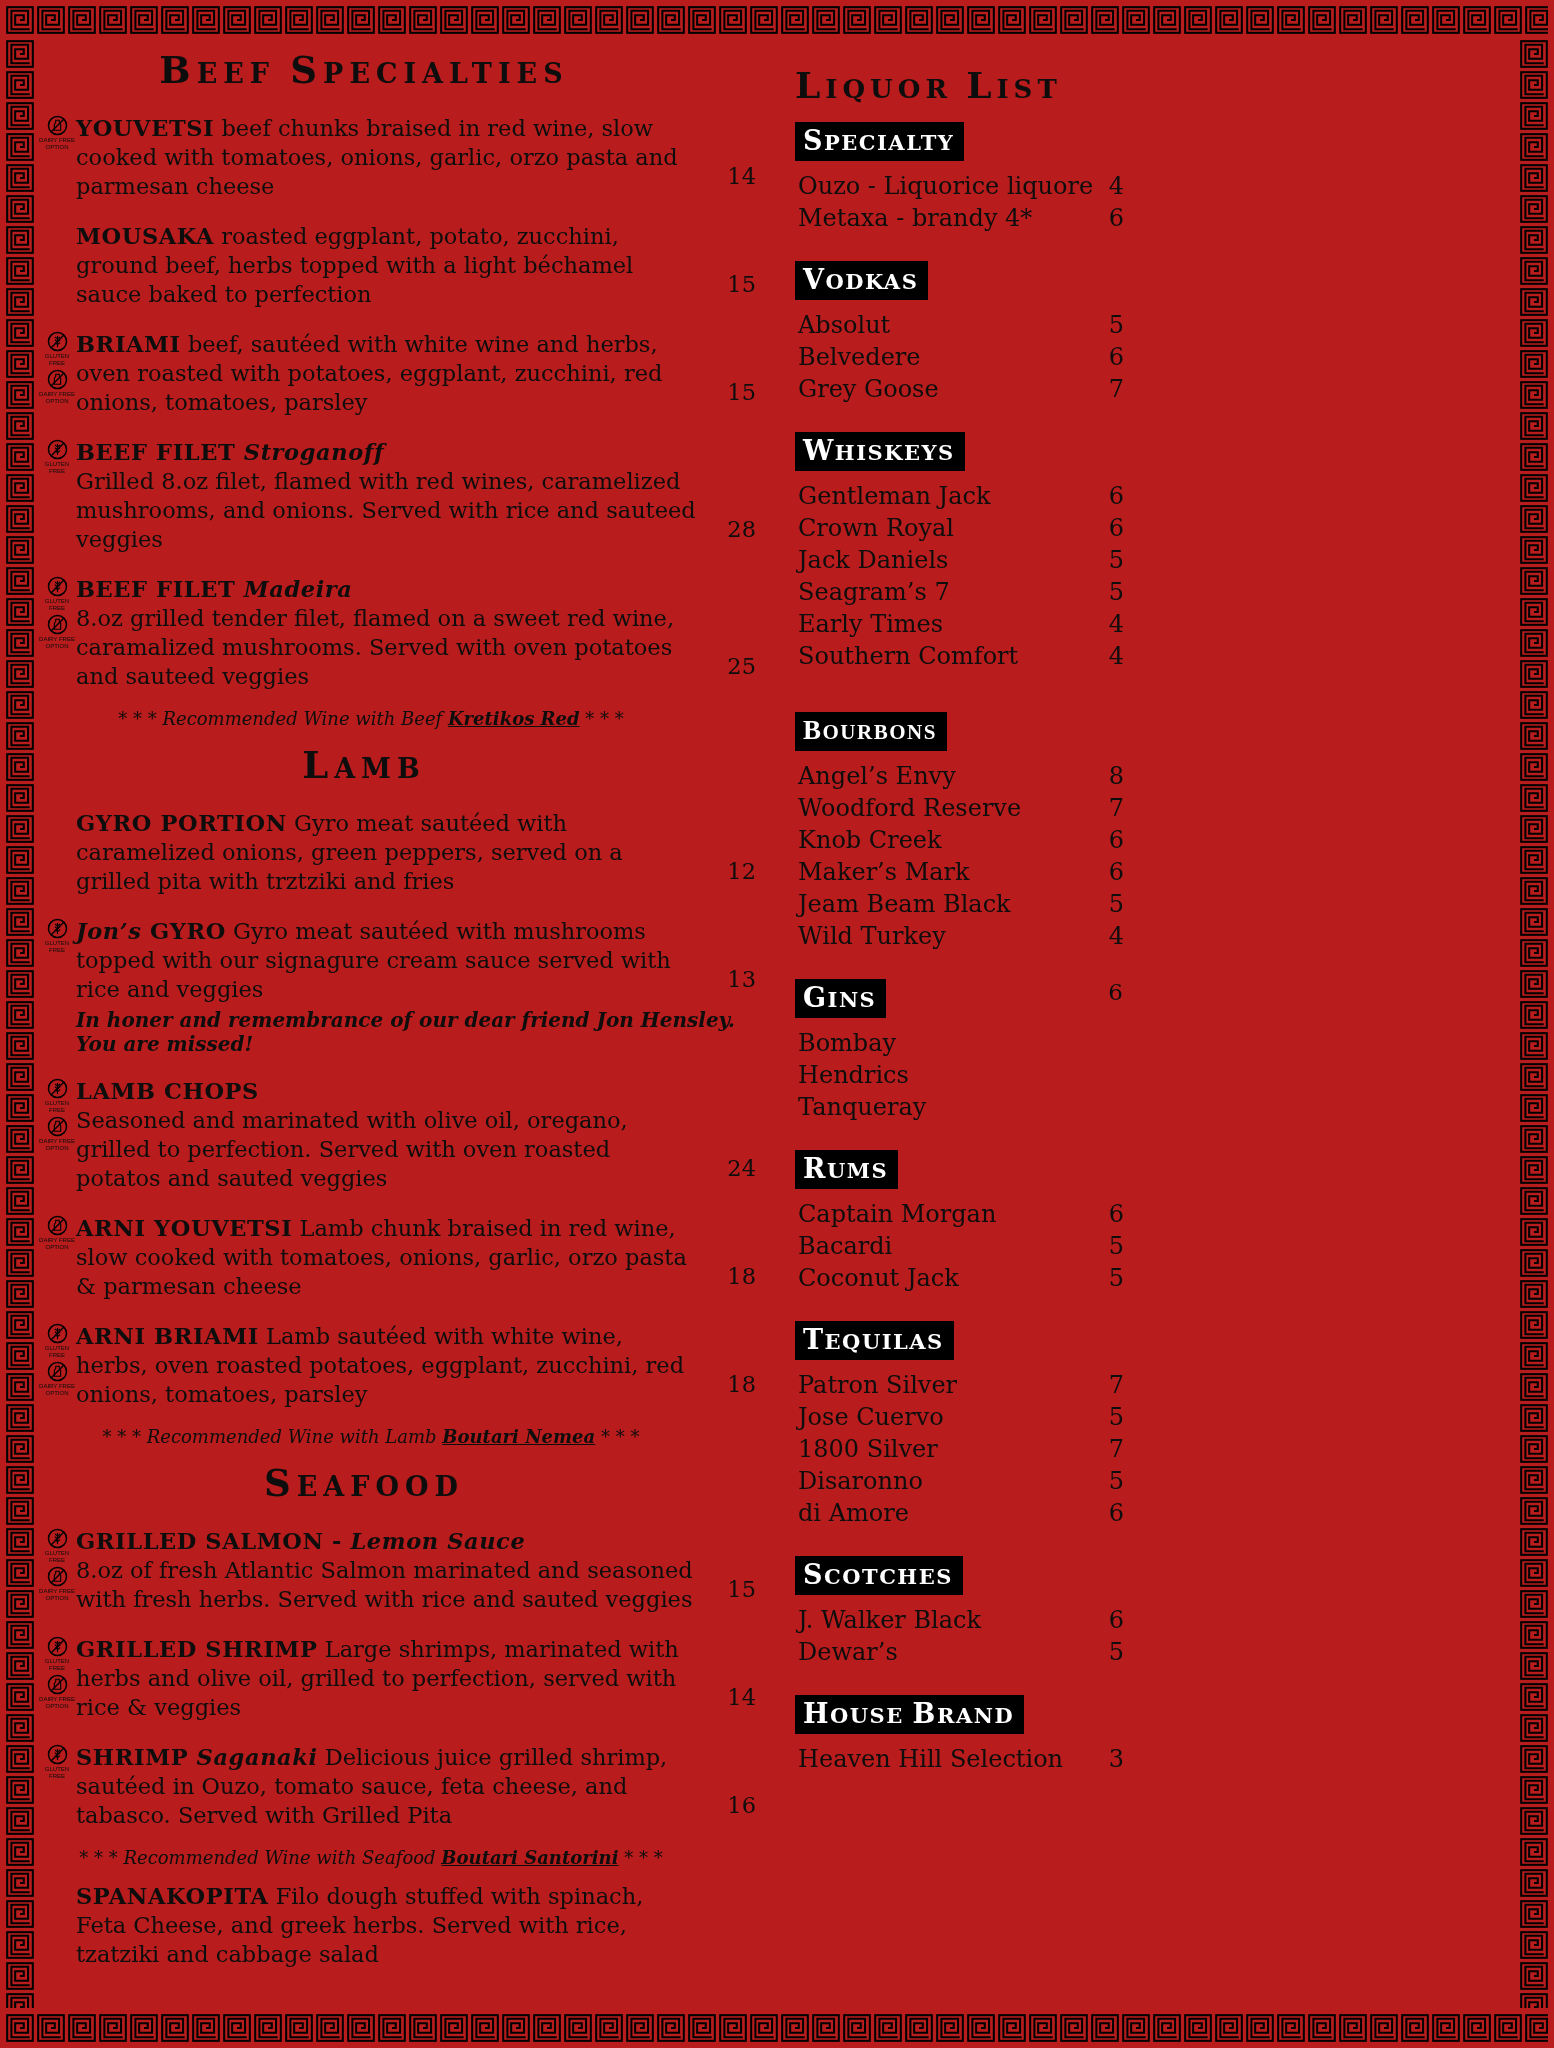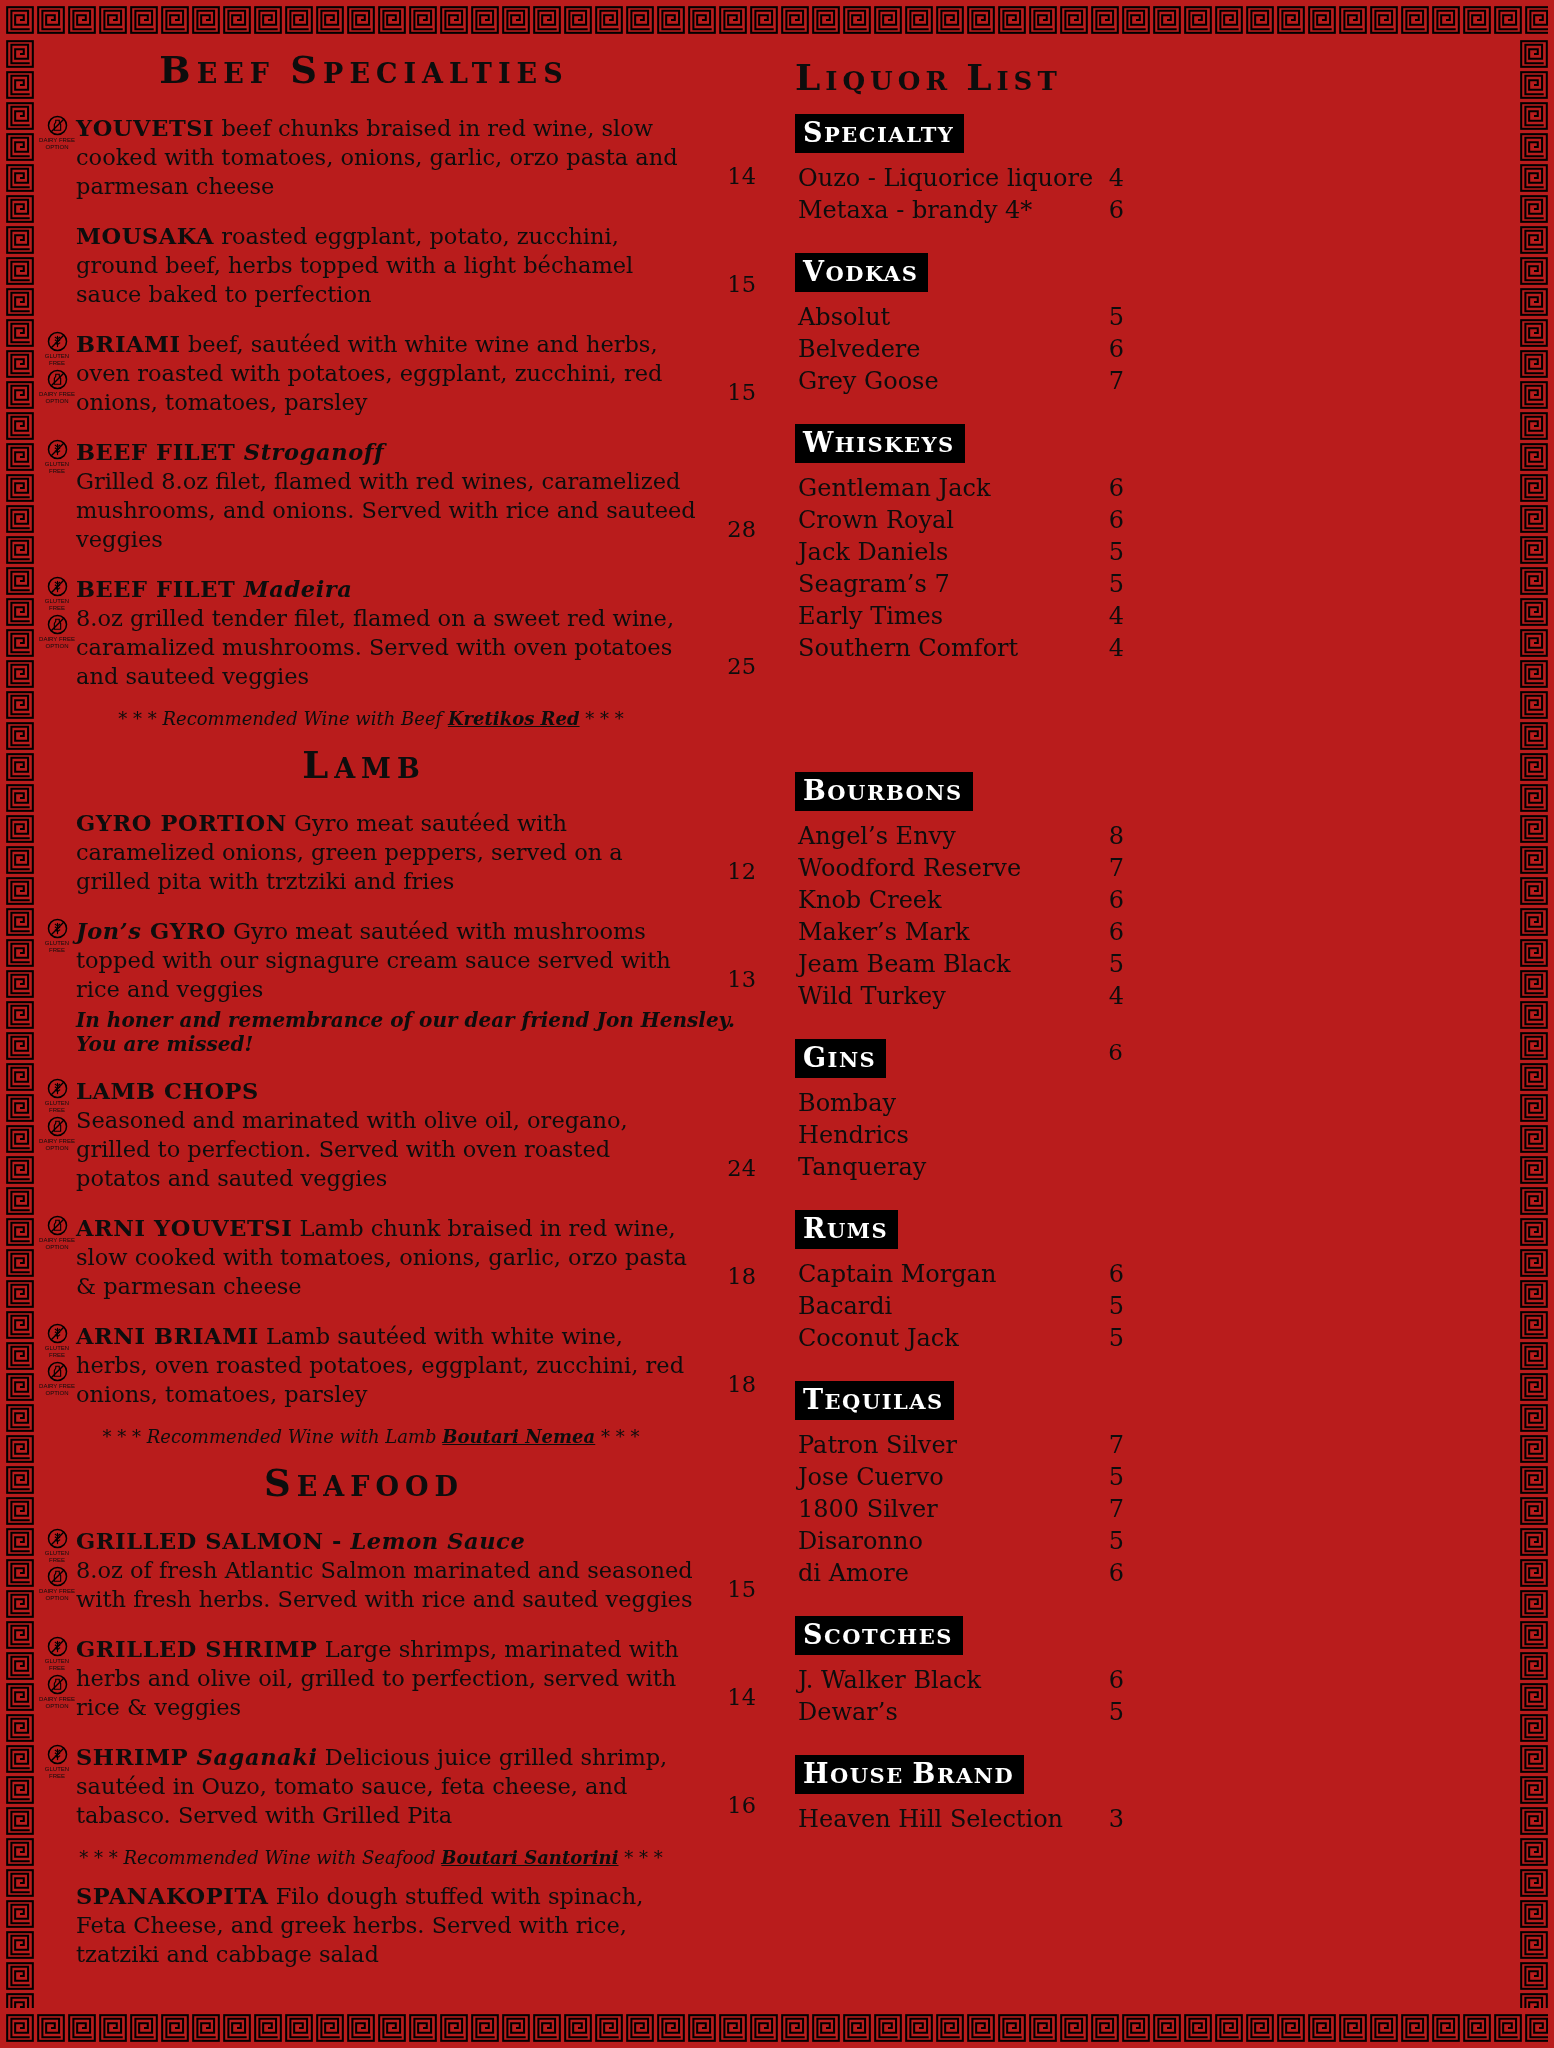--- a/index.html
+++ b/index.html
@@ -14,21 +14,21 @@
   .border-strip { position:absolute; display:flex; gap:3px; overflow:hidden; }
   .border-top    { top:6px;    left:6px;  right:6px;  height:28px; }
   .border-bottom { bottom:6px; left:6px;  right:6px;  height:28px; }
   .border-left   { top:40px; bottom:40px; left:6px;  width:28px; flex-direction:column; }
   .border-right  { top:40px; bottom:40px; right:6px; width:28px; flex-direction:column; }
   .tile { width:28px; height:28px; flex:0 0 auto; }
 
   
   .content { position:absolute; left:40px; top:48px; right:36px; bottom:40px; }
   .menu-col   { position:absolute; left:36px;  top:0;   width:680px; }
-  .liquor-col { position:absolute; left:755px; top:8px; width:332px; }
+  .liquor-col { position:absolute; left:755px; top:16px; width:332px; }
 
   
   .section-title {
     font-weight:700; text-align:center; font-size:27px; letter-spacing:6px;
     padding-right:104px; margin:14px 0 22px;
   }
   .section-title .cap { font-size:37px; }
   .menu-col .section-title:first-child { margin-top:0; }
 
   .liquor-title { font-weight:700; font-size:26px; letter-spacing:5px; margin-bottom:8px; }
@@ -56,21 +56,21 @@
 
   .wine-note {
     font-style:italic; font-size:18px; text-align:center;
     padding-right:90px; margin:-4px 0 14px;
   }
   .wine-note .wine { font-weight:700; text-decoration:underline; }
 
   
   .chip-row { display:flex; justify-content:space-between; margin:27px 0 9px; }
   .chip-row.first { margin-top:16px; }
-  .chip-row.gap-before { margin-top:108px; }
+  .chip-row.gap-before { margin-top:40px;font-family:Liberation Serif, serif; }
   .chip {
     background:#000; color:#fff; font-weight:700; font-size:21px;
     letter-spacing:1.5px; padding:3px 10px 5px 8px;
   }
   .chip .cap { font-size:27px; }
   .chip-price { font-size:23px; padding-right:4px; }
 
   .liq-item { display:flex; justify-content:space-between; font-size:24px; line-height:32px; padding:0 3px; }
 </style>
 </head>

